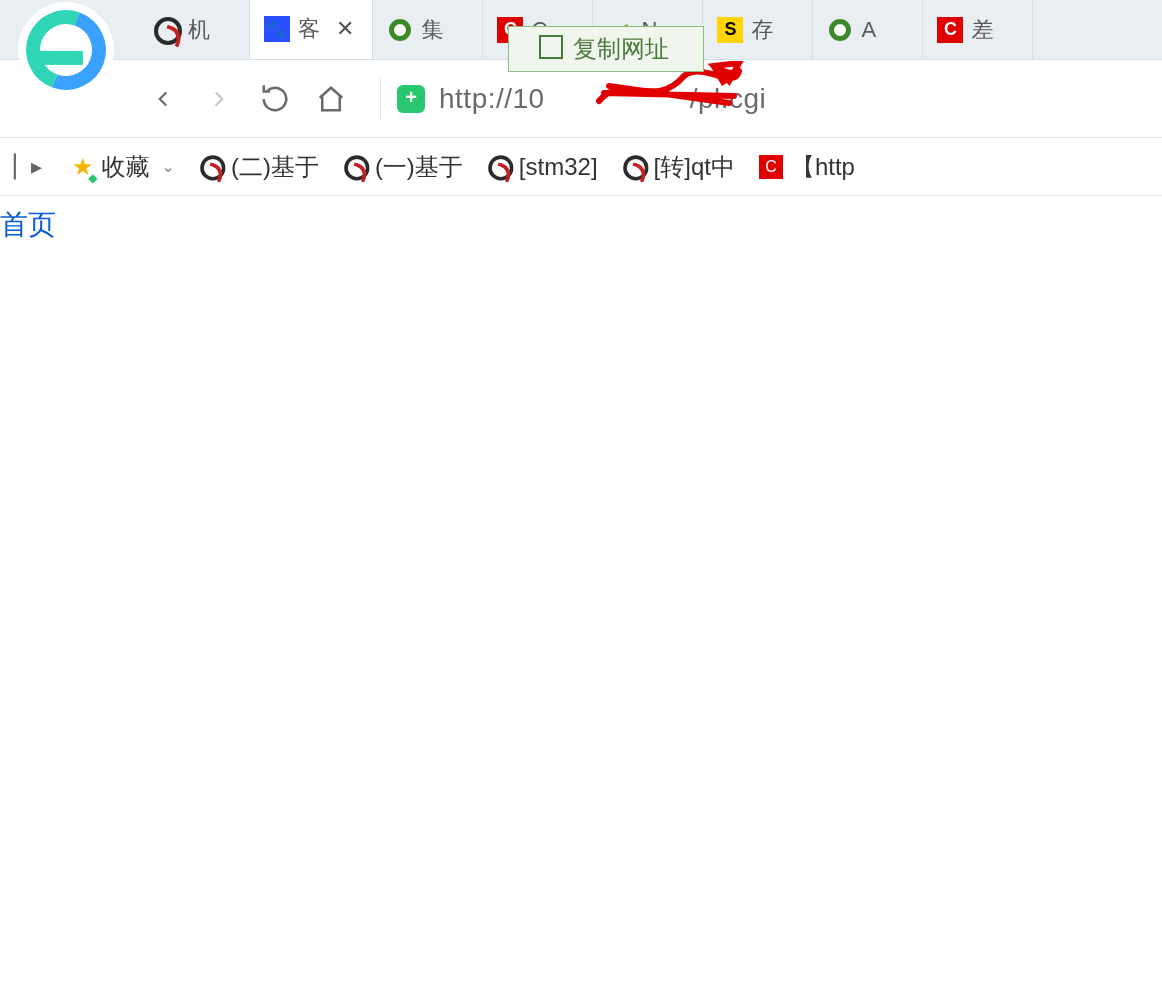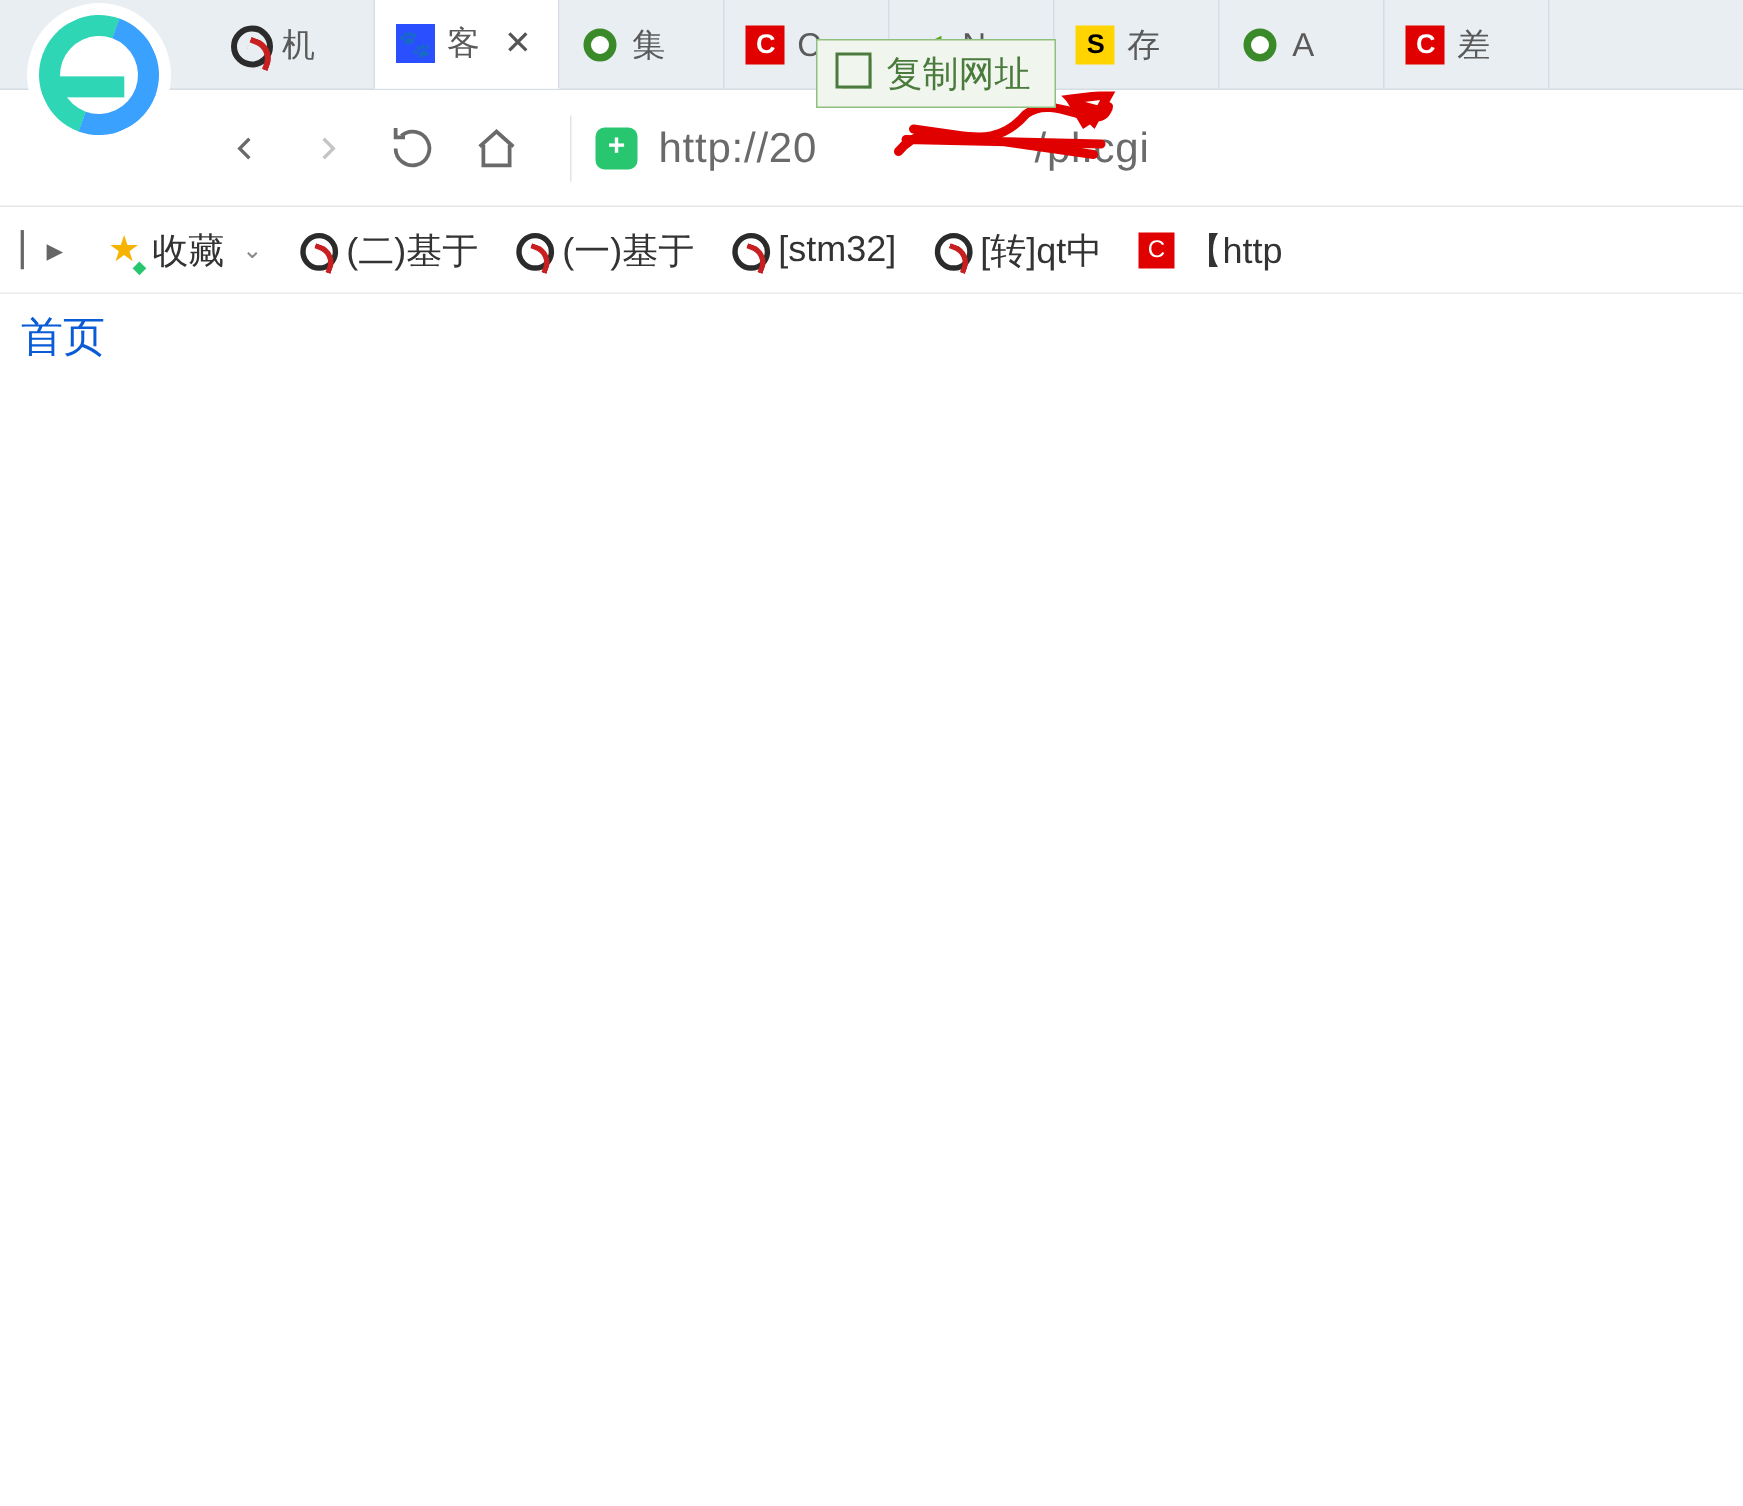--- a/index.html
+++ b/index.html
@@ -187,28 +187,27 @@
       pointer-events: none;
     }
     .redact svg { width: 100%; height: 100%; }
 
     
     .tooltip {
       position: absolute;
       left: 508px; top: 26px;
       background: #f0f6ee;
       border: 1px solid #8fbf7e;
-      padding: 6px 16px;
+      padding: 6px 34px;
       font-size: 24px;
       color: #4a7a3c;
       display: flex;
       align-items: center;
       gap: 10px;
       z-index: 30;
-      margin-left: 36px;
     }
     .tooltip .copy-ico {
       width: 20px; height: 20px;
       border: 2px solid #4a7a3c;
       position: relative;
     }
     .tooltip .copy-ico::before {
       content: "";
       position: absolute;
       width: 20px; height: 20px;
@@ -265,21 +264,21 @@
       border-radius:3px;
     }
 
     
     .page {
       padding: 10px 0 0 0;
     }
     .homelink {
       color: #0a5bd6;
       font-size: 28px;
-      padding-left: 14px;
+      padding-left: 0px;
     }
   </style>
 </head>
 <body>
 
 <div class="tab-strip">
   <div class="logo-wrap">
     <div class="logo">
       <div class="logo-e"></div>
     </div>
@@ -360,21 +359,21 @@
   <div class="nav-btn">
     <svg width="30" height="30" viewBox="0 0 24 24" fill="none" stroke="#6a6a6a" stroke-width="2">
         <path d="M3 11 L12 3 L21 11"></path>
         <path d="M5 10 V21 H19 V10"></path>
       </svg>
   </div>
   <div class="divider"></div>
   <div class="addr-wrap">
     <span class="shield"></span>
     <span class="addr">
-      <span>http://20</span><span style="visibility:hidden;">xxxxxxxxxx</span><span>/pl.cgi</span>
+      <span>http://10</span><span style="visibility:hidden;">xxxxxxxxxx</span><span>/pl.cgi</span>
       <span class="redact">
         <svg viewBox="0 0 150 56">
           <path d="M5 40 C30 10, 60 50, 90 15 C110 0, 140 30, 145 10 M10 32 L140 35 M15 25 L135 42 M120 5 L145 2 L135 20 Z" stroke="#e10000" stroke-width="6" fill="none" stroke-linecap="round"></path>
           <path d="M115 3 L148 12 L128 25 Z" fill="#e10000"></path>
         </svg>
       </span>
     </span>
   </div>
 </div>
 

